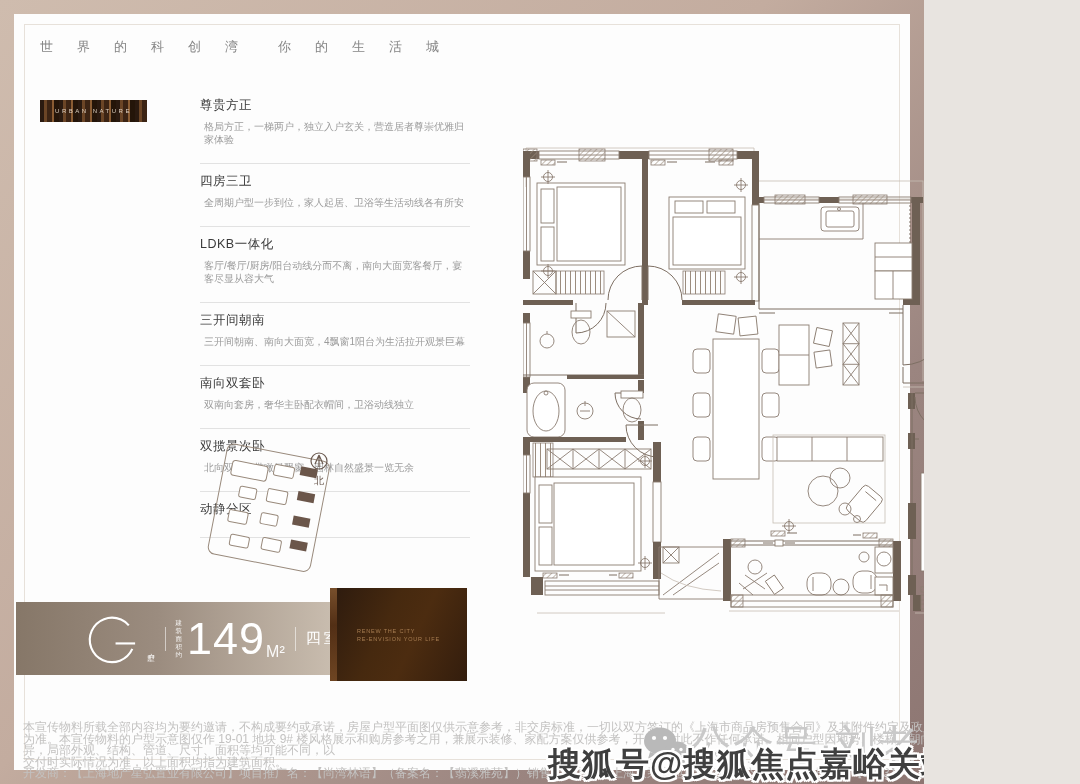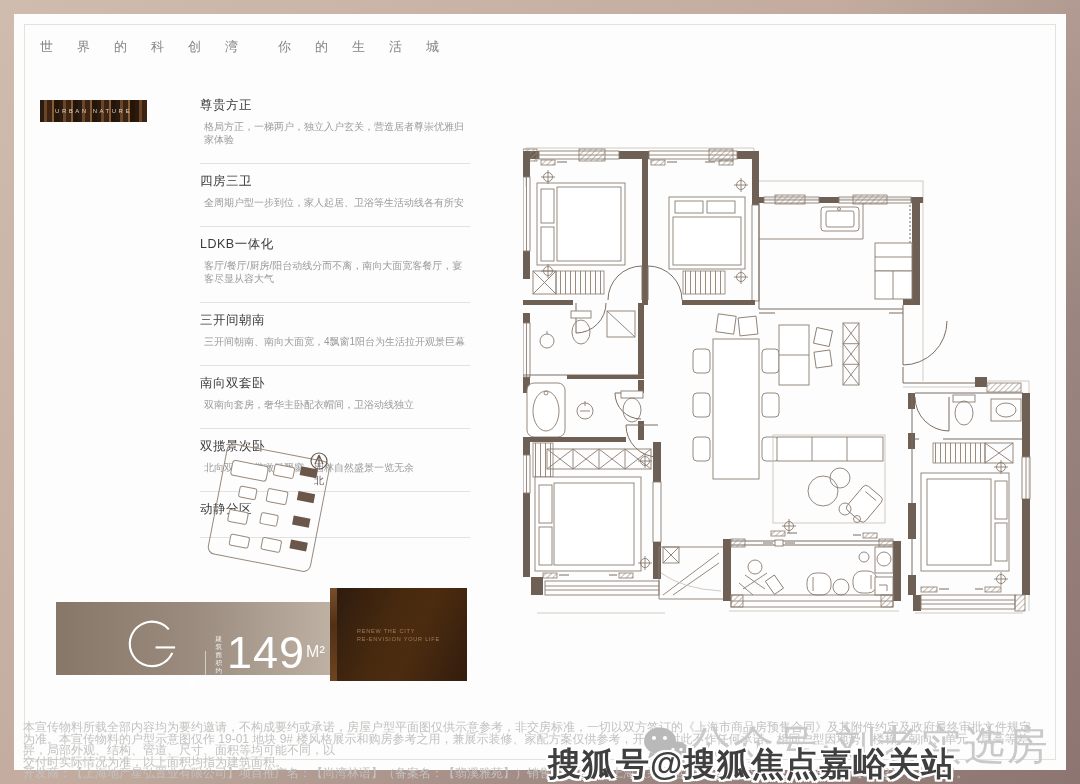--- a/index.html
+++ b/index.html
@@ -1,16 +1,16 @@
 <!DOCTYPE html>
 <html><head>
 <meta charset="utf-8">
 <style>
   html,body{margin:0;padding:0;background:#e8e4e0;}
-  .stage{position:relative;width:1080px;height:784px;overflow:hidden;
+  .stage{position:relative;width:924px;height:784px;overflow:hidden;
          font-family:"Liberation Sans","DejaVu Sans",sans-serif;
          background:linear-gradient(135deg,#cfbcae 0%,#c3ac9f 45%,#9b8580 75%,#8d7672 100%);}
   .page{position:absolute;left:14px;top:14px;right:14px;bottom:14px;background:#fdfdfd;}
   .keyline{position:absolute;left:24px;top:24px;right:24px;bottom:24px;border:1px solid #e7e1da;pointer-events:none;}
 
   
   .hdr{position:absolute;left:40px;top:38px;font-size:13px;color:#858585;letter-spacing:24px;white-space:nowrap;}
   .hdr .gap{display:inline-block;width:16px;}
 
   
@@ -24,21 +24,21 @@
   .feat{border-bottom:1px solid #e2e2e2;padding:9px 0 13px 0;}
   .feat h3{margin:0 0 6px 0;font-size:12.5px;color:#3a3a3a;font-weight:normal;letter-spacing:.5px;}
   .feat p{margin:4px;font-size:10px;color:#9b9b9b;line-height:13px;}
 
   
   .siteplan{position:absolute;left:198px;top:428px;}
 
   
   .unitbar{position:absolute;left:16px;top:602px;width:314px;height:73px;
            background:linear-gradient(90deg,#867768 0%,#9b8c7f 45%,#c8bcae 100%);
-           display:flex;align-items:flex-end;color:#fff;margin-left:40px;}
+           display:flex;align-items:center;color:#fff;}
   .g-glyph{margin-left:64px;width:64px;height:64px;flex:0 0 auto;}
   .v-label{font-size:7.5px;line-height:8.5px;opacity:.95;margin-left:2px;margin-top:18px;letter-spacing:1px;writing-mode:vertical-rl;text-orientation:upright;}
   .vbar{width:1px;height:24px;background:rgba(255,255,255,.55);margin:0 10px;flex:0 0 auto;}
   .area-label{font-size:6.5px;line-height:8px;opacity:.9;letter-spacing:1px;text-align:center;}
   .big-num{font-size:45px;font-weight:300;line-height:45px;margin-left:4px;letter-spacing:1px;}
   .unit-m2{font-size:16px;align-self:flex-end;margin-bottom:14px;margin-left:1px;opacity:.95;}
   .rooms{font-size:15px;letter-spacing:3px;white-space:nowrap;}
 
   
   .promo{position:absolute;left:330px;top:588px;width:137px;height:93px;

